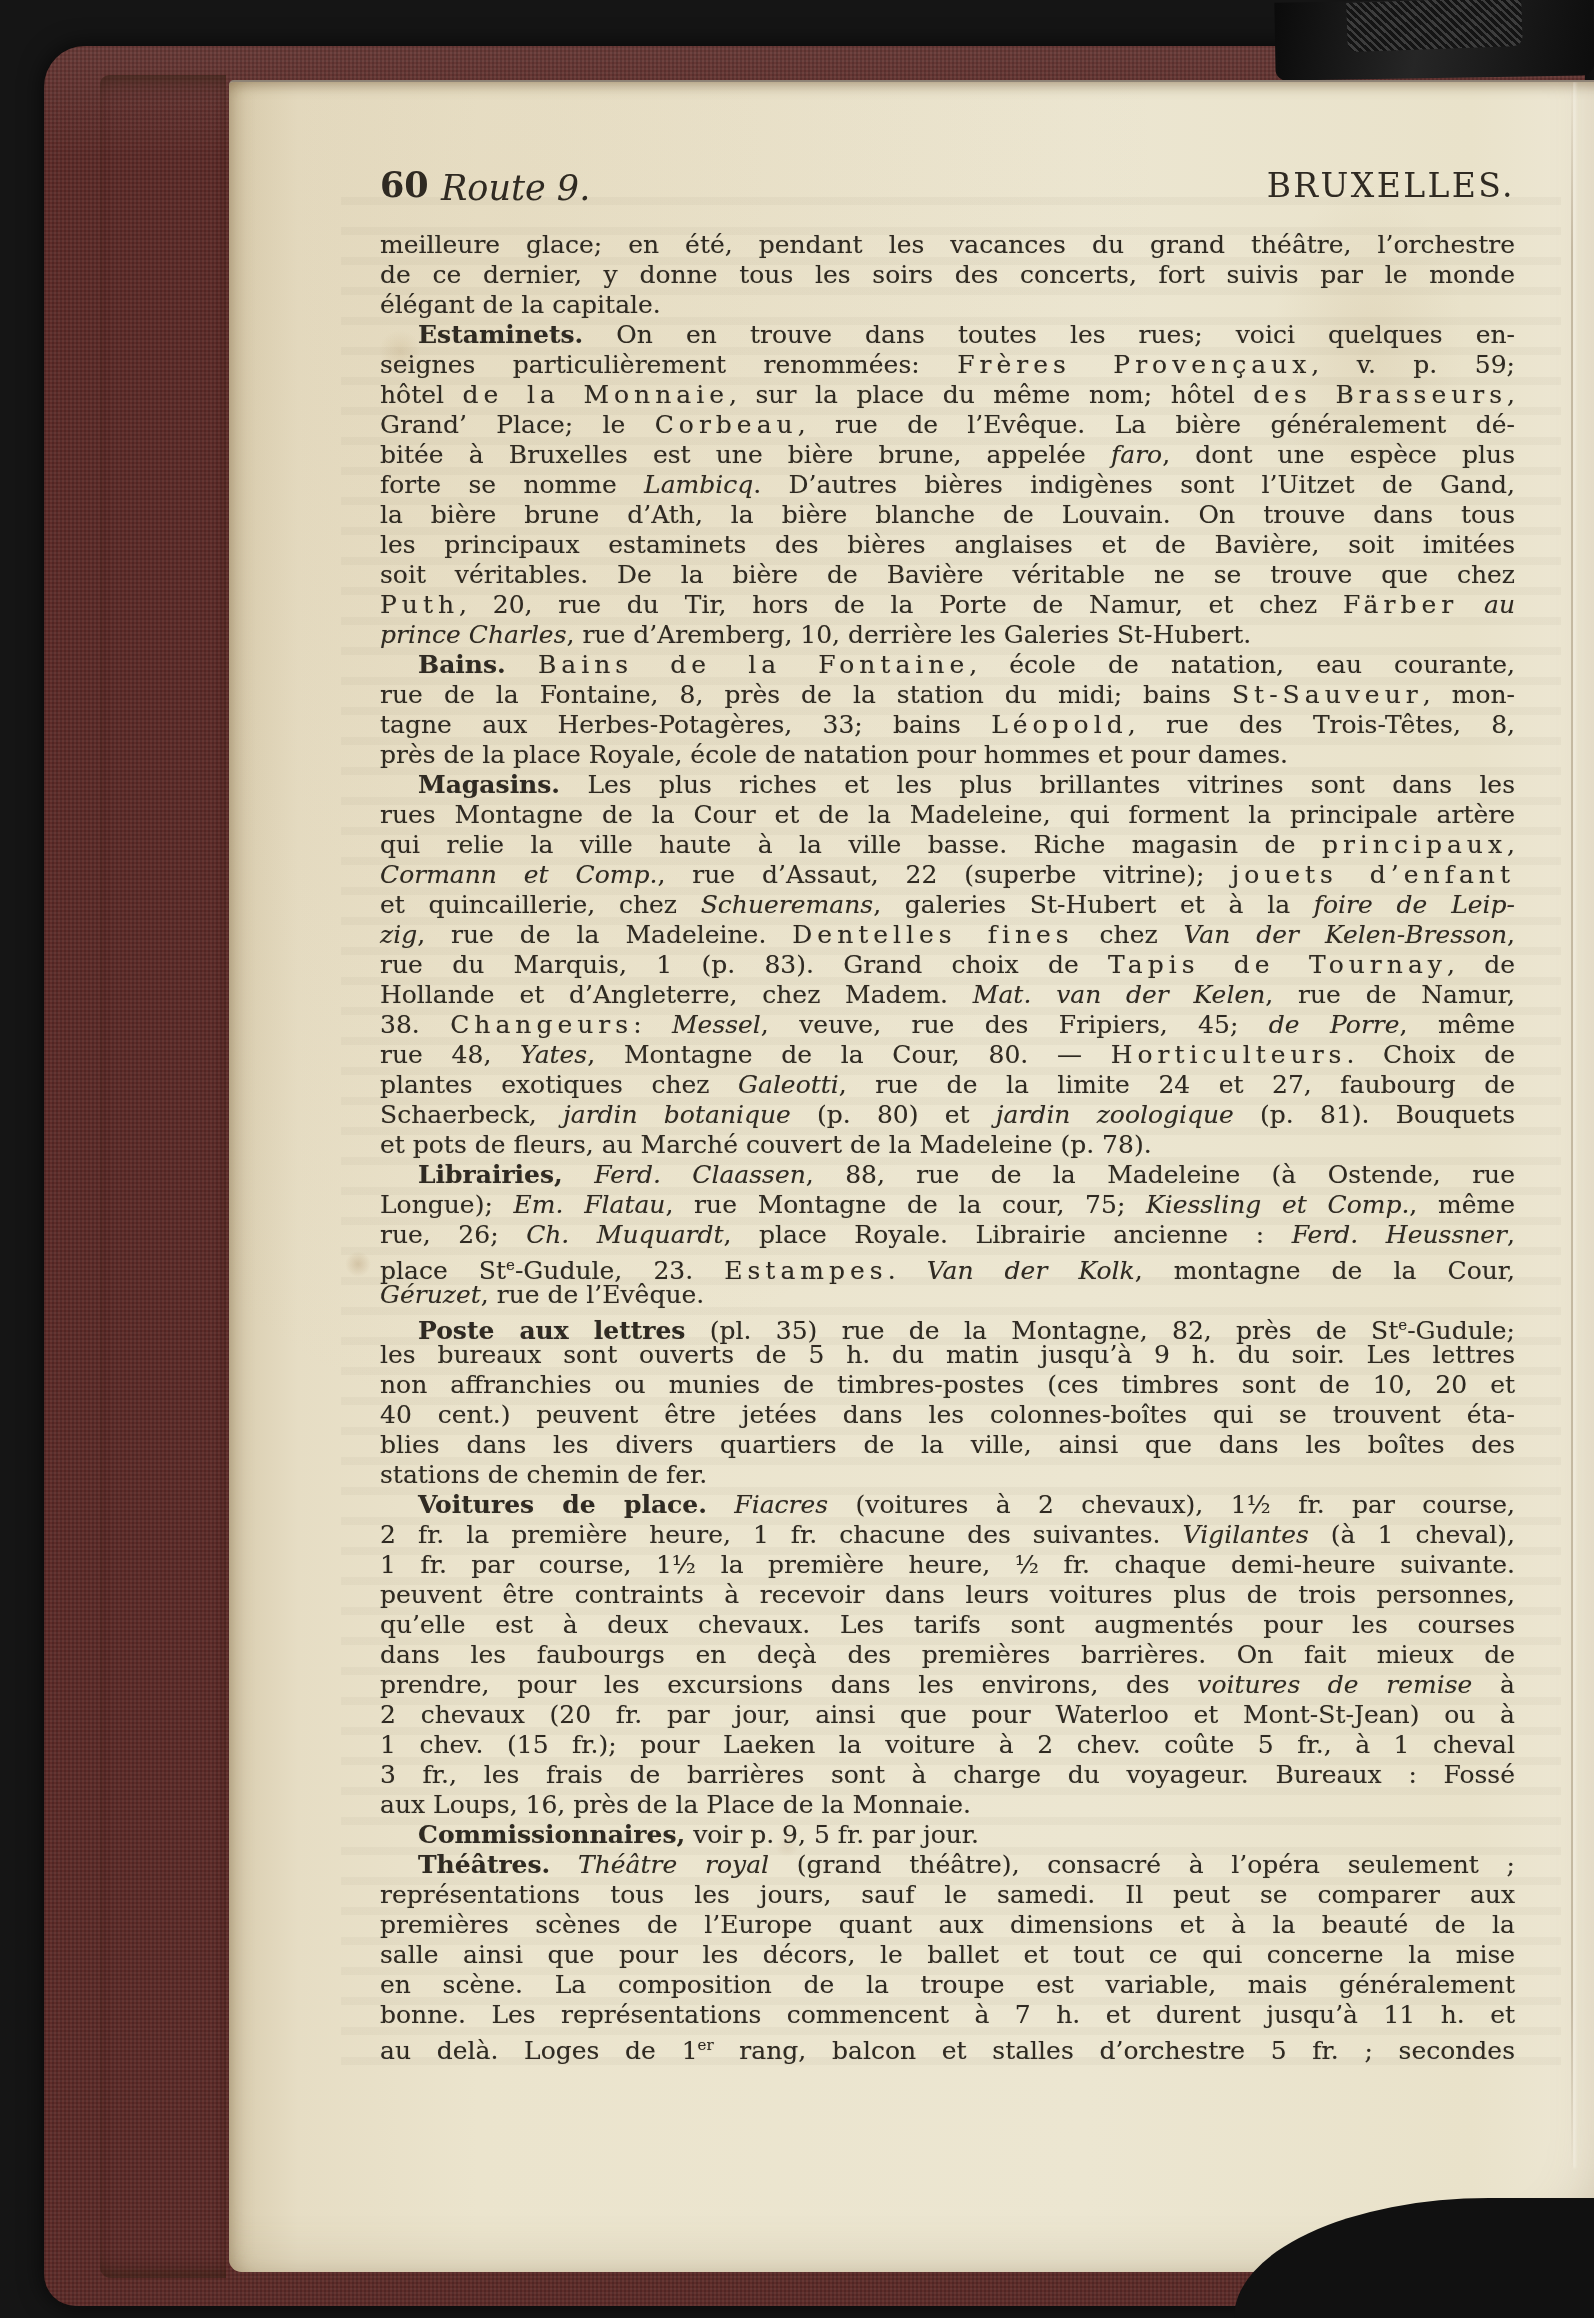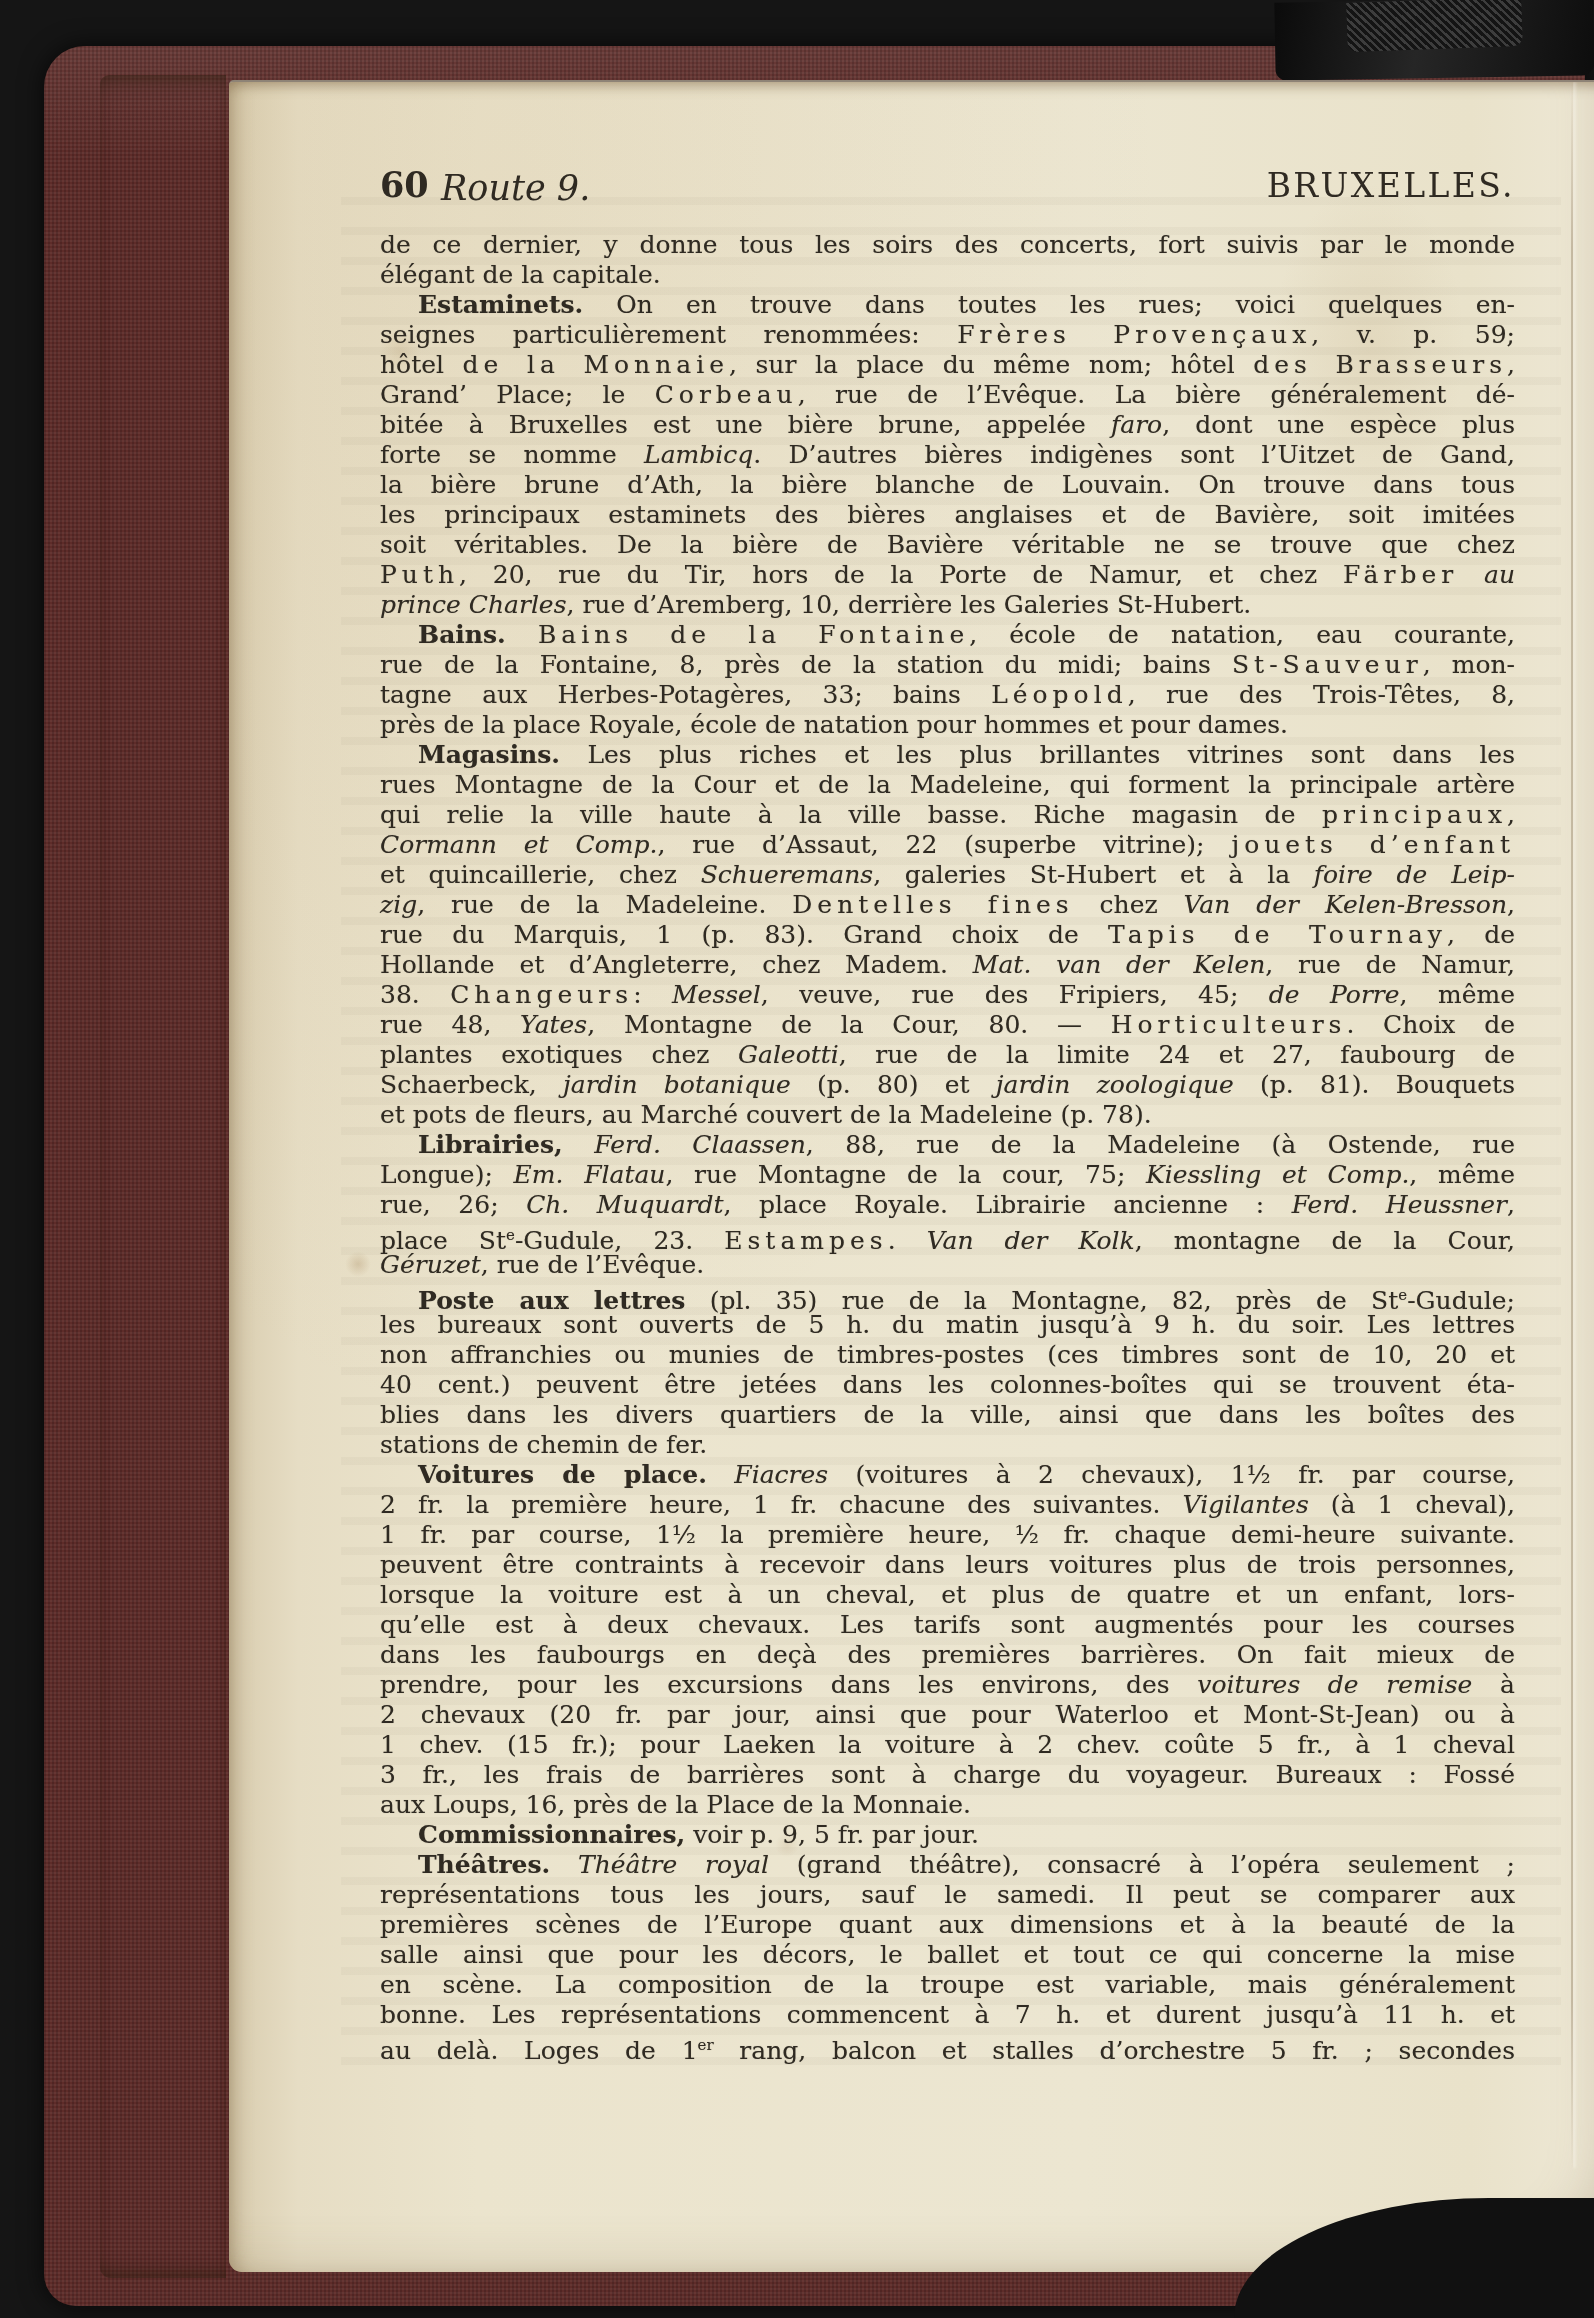--- a/index.html
+++ b/index.html
@@ -99,20 +99,21 @@
 <div class="page ink">
   <div class="crease"></div>
 
   <div class="running-head">
     <span class="pagenum">60</span>
     <span class="routehead">Route 9.</span>
     <span class="citytitle">BRUXELLES.</span>
   </div>
 
   <div class="text-block">
+      <div class="line"><span>meilleure glace; en été, pendant les vacances du grand théâtre, l’orchestre</span></div>
       <div class="line"><span>de ce dernier, y donne tous les soirs des concerts, fort suivis par le monde</span></div>
       <div class="line short"><span>élégant de la capitale.</span></div>
       <div class="line ind"><span class="b">Estaminets.</span><span> On en trouve dans toutes les rues; voici quelques en-</span></div>
       <div class="line"><span>seignes particulièrement renommées: </span><span class="sp">Frères Provençaux</span><span>, v. p. 59;</span></div>
       <div class="line"><span>hôtel </span><span class="sp">de la Monnaie</span><span>, sur la place du même nom; hôtel </span><span class="sp">des Brasseurs</span><span>,</span></div>
       <div class="line"><span>Grand’ Place; le </span><span class="sp">Corbeau</span><span>, rue de l’Evêque. La bière généralement dé-</span></div>
       <div class="line"><span>bitée à Bruxelles est une bière brune, appelée </span><span class="i">faro</span><span>, dont une espèce plus</span></div>
       <div class="line"><span>forte se nomme </span><span class="i">Lambicq</span><span>. D’autres bières indigènes sont l’Uitzet de Gand,</span></div>
       <div class="line"><span>la bière brune d’Ath, la bière blanche de Louvain. On trouve dans tous</span></div>
       <div class="line"><span>les principaux estaminets des bières anglaises et de Bavière, soit imitées</span></div>
@@ -144,21 +145,20 @@
       <div class="line ind"><span class="b">Poste aux lettres</span><span> (pl. 35) rue de la Montagne, 82, près de St</span><span class="sup">e</span><span>-Gudule;</span></div>
       <div class="line"><span>les bureaux sont ouverts de 5 h. du matin jusqu’à 9 h. du soir. Les lettres</span></div>
       <div class="line"><span>non affranchies ou munies de timbres-postes (ces timbres sont de 10, 20 et</span></div>
       <div class="line"><span>40 cent.) peuvent être jetées dans les colonnes-boîtes qui se trouvent éta-</span></div>
       <div class="line"><span>blies dans les divers quartiers de la ville, ainsi que dans les boîtes des</span></div>
       <div class="line short"><span>stations de chemin de fer.</span></div>
       <div class="line ind"><span class="b">Voitures de place.</span><span> </span><span class="i">Fiacres</span><span> (voitures à 2 chevaux), 1½ fr. par course,</span></div>
       <div class="line"><span>2 fr. la première heure, 1 fr. chacune des suivantes. </span><span class="i">Vigilantes</span><span> (à 1 cheval),</span></div>
       <div class="line"><span>1 fr. par course, 1½ la première heure, ½ fr. chaque demi-heure suivante.</span></div>
       <div class="line"><span>peuvent être contraints à recevoir dans leurs voitures plus de trois personnes,</span></div>
-      <div class="line"><span>lorsque la voiture est à un cheval, et plus de quatre et un enfant, lors-</span></div>
       <div class="line"><span>qu’elle est à deux chevaux. Les tarifs sont augmentés pour les courses</span></div>
       <div class="line"><span>dans les faubourgs en deçà des premières barrières. On fait mieux de</span></div>
       <div class="line"><span>prendre, pour les excursions dans les environs, des </span><span class="i">voitures de remise</span><span> à</span></div>
       <div class="line"><span>2 chevaux (20 fr. par jour, ainsi que pour Waterloo et Mont-St-Jean) ou à</span></div>
       <div class="line"><span>1 chev. (15 fr.); pour Laeken la voiture à 2 chev. coûte 5 fr., à 1 cheval</span></div>
       <div class="line"><span>3 fr., les frais de barrières sont à charge du voyageur. Bureaux : Fossé</span></div>
       <div class="line short"><span>aux Loups, 16, près de la Place de la Monnaie.</span></div>
       <div class="line ind short"><span class="b">Commissionnaires,</span><span> voir p. 9, 5 fr. par jour.</span></div>
       <div class="line ind"><span class="b">Théâtres.</span><span> </span><span class="i">Théâtre royal</span><span> (grand théâtre), consacré à l’opéra seulement ;</span></div>
       <div class="line"><span>représentations tous les jours, sauf le samedi. Il peut se comparer aux</span></div>

